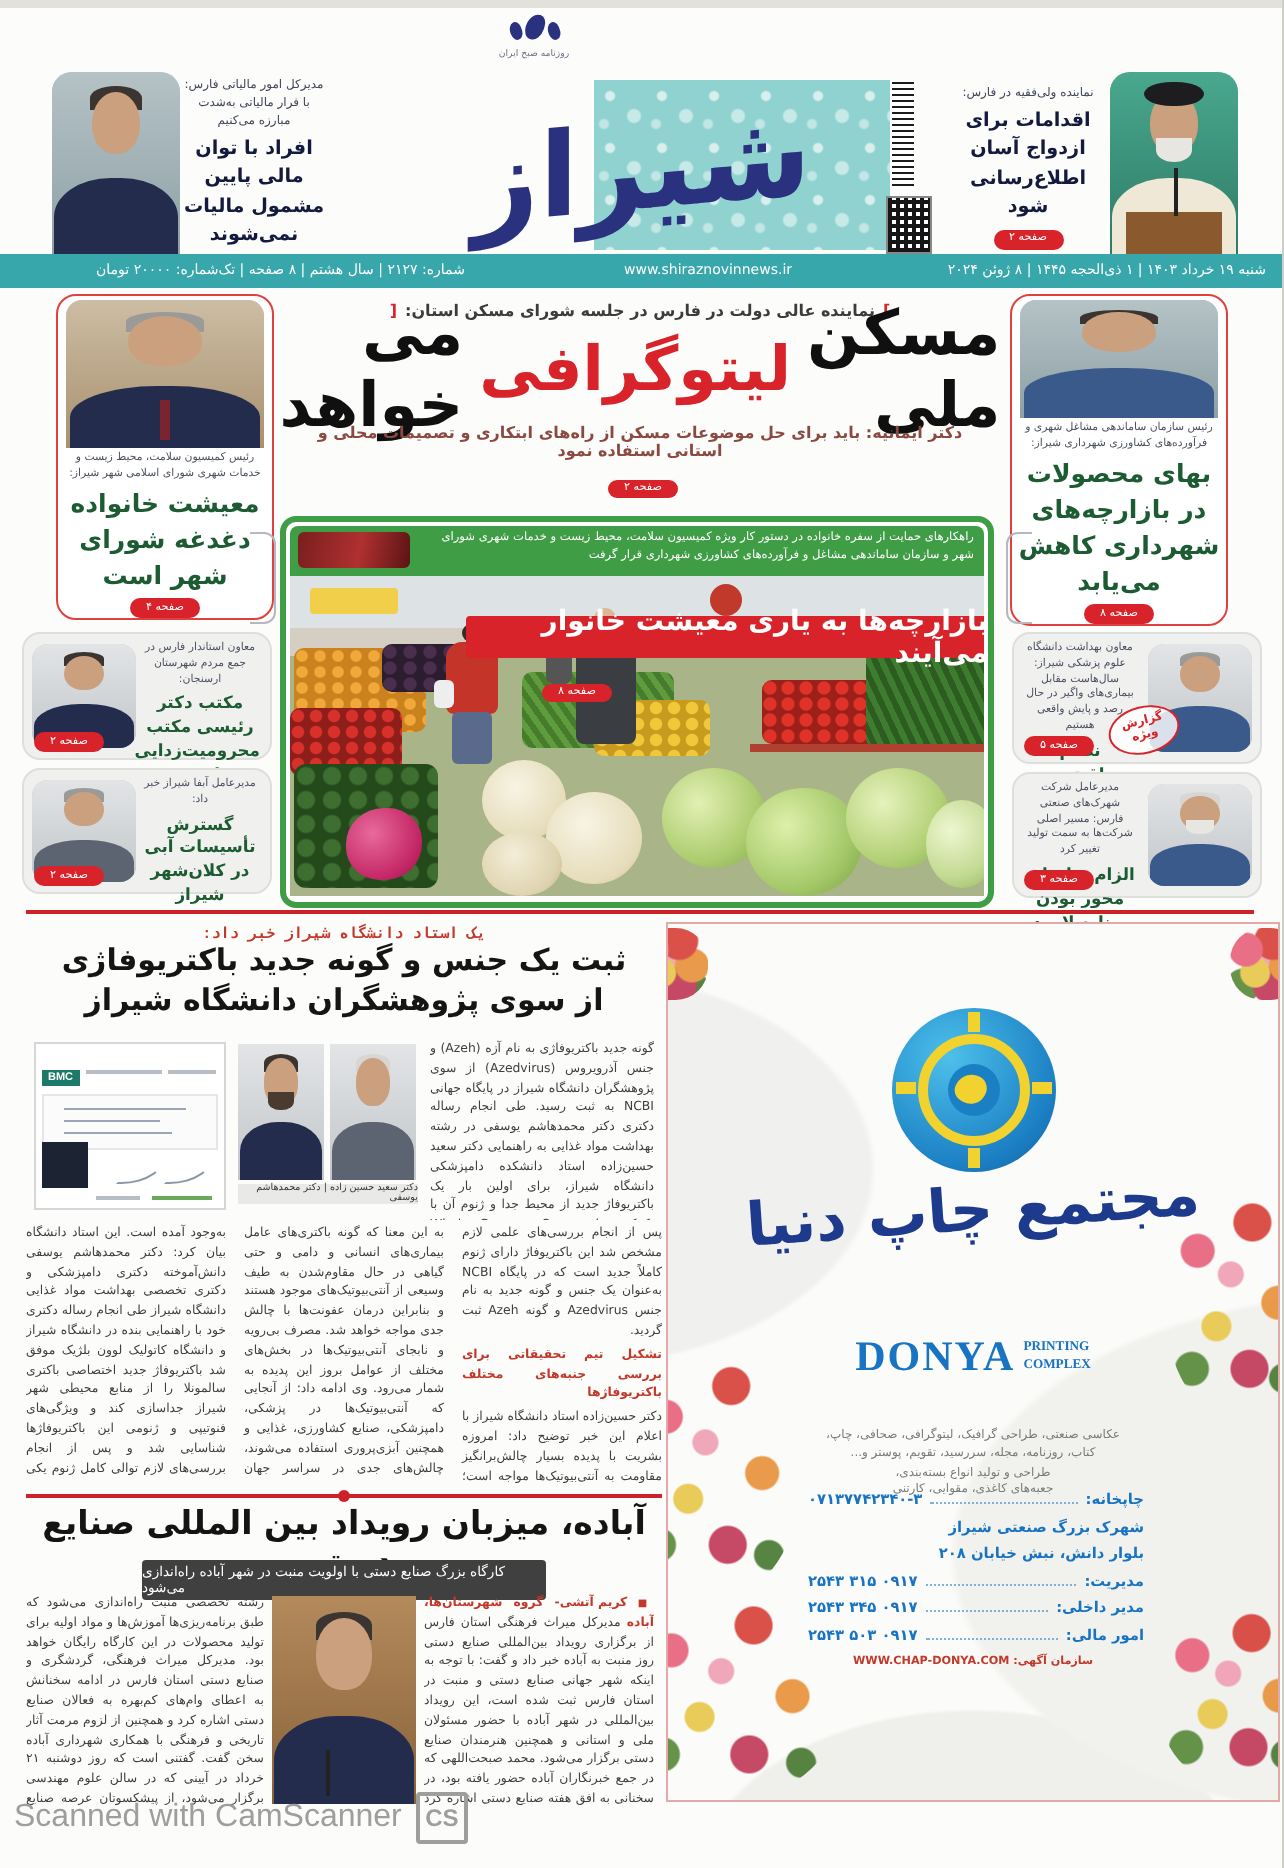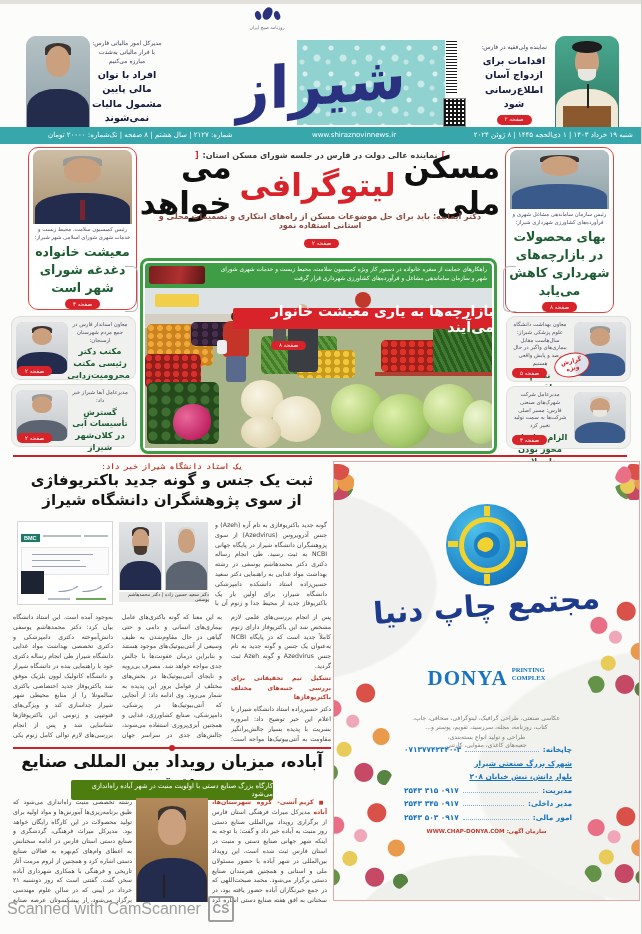--- a/index.html
+++ b/index.html
@@ -115,52 +115,52 @@
   .duo{left:120px;top:522px;width:90px;height:80px;}
   .duo-cap{position:absolute;bottom:0;left:0;width:100%;height:10px;background:#e9e9e7;
     font-size:4.8px;color:#333;display:flex;align-items:center;justify-content:center;}
   .uni-cols{left:14px;top:612px;width:318px;height:132px;column-count:3;column-gap:9px;overflow:hidden;}
   .uni-sub{display:block;color:#c0392b;font-weight:bold;margin:2px 0;}
   .divider{left:14px;top:747px;width:318px;height:2px;background:#cc2127;}
   .divider i{position:absolute;left:50%;top:-2px;width:6px;height:6px;margin-left:-3px;
     background:#cc2127;border-radius:50%;}
   
   .ab-h{left:14px;top:752px;width:318px;text-align:center;font-size:16.5px;font-weight:bold;color:#141414;}
-  .ab-sub{left:72px;top:780px;width:202px;background:#4d7c0f;color:#fff;font-size:6.8px;
-    text-align:right;padding:2px 0;border-radius:2px;}
+  .ab-sub{left:72px;top:780px;width:202px;background:#404040;color:#fff;font-size:6.8px;
+    text-align:left;padding:2px 0;border-radius:2px;}
   .byline{color:#c0392b;font-weight:bold;}
   .byline::before{content:"■ ";font-size:5px;}
   
   .ad{left:334px;top:461px;width:307px;height:440px;background:#fbfbf9;border:1px solid #e3a8a8;
     overflow:hidden;box-sizing:border-box;
     background-image:radial-gradient(120% 55% at -15% 28%,#f0f0ee 0 40%,transparent 41%),
       radial-gradient(150% 65% at 115% 72%,#f1f1ee 0 45%,transparent 46%),
       radial-gradient(90% 40% at 50% 110%,#efefec 0 50%,transparent 51%);}
   .ad-logo{position:absolute;left:112px;top:42px;width:82px;height:82px;border-radius:50%;
     background:radial-gradient(circle at 35% 30%,#4cc0ea,#1b7fc4 70%,#135f96);
     display:flex;align-items:center;justify-content:center;}
   .ad-ring{width:46px;height:46px;border:5px solid #f2d22e;border-radius:50%;
     display:flex;align-items:center;justify-content:center;}
   .ad-core{width:26px;height:26px;background:#1b7fc4;border-radius:50%;position:relative;}
   .ad-core i{position:absolute;left:4px;top:5px;width:15px;height:15px;background:#f2d22e;
     border-radius:60% 45% 55% 40%;transform:rotate(30deg);}
   .ad-tick{position:absolute;background:#f2d22e;}
   .ad-fa{position:absolute;left:0;top:126px;width:100%;text-align:center;font-size:30px;
     font-weight:bold;color:#1d3a8c;transform:rotate(-4deg);}
   .ad-en{position:absolute;left:0;top:204px;width:100%;display:flex;justify-content:center;
-    align-items:flex-start;gap:4px;direction:ltr;font-family:"Liberation Serif",serif;color:#1873c2;}
+    align-items:center;gap:4px;direction:ltr;font-family:"Liberation Serif",serif;color:#1873c2;}
   .ad-en .big{font-size:21px;font-weight:bold;letter-spacing:1px;}
   .ad-en .stack{font-size:6.6px;font-weight:bold;line-height:1.25;text-align:left;}
   .ad-tag{position:absolute;left:0;top:234px;width:100%;text-align:center;font-size:12.5px;
     font-weight:bold;color:#d8232a;}
   .ad-srv{position:absolute;left:0;width:100%;text-align:center;font-size:6px;color:#7a7a78;}
   .ad-contacts{position:absolute;left:70px;top:283px;width:168px;font-size:7.4px;font-weight:bold;color:#1873c2;}
   .ad-row{display:flex;align-items:baseline;margin-bottom:4.5px;}
   .ad-row .lead-dots{flex:1;border-bottom:1px dotted #7fb0d8;margin:0 4px;height:6px;}
-  .ad-row.plain{justify-content:flex-start;text-decoration:underline;}
+  .ad-row.plain{justify-content:flex-start;}
   .ad-web{position:absolute;left:0;top:366px;width:100%;text-align:center;font-size:5.6px;
     font-weight:bold;color:#c0392b;}
   .floral{position:absolute;border-radius:45%;
     background-image:radial-gradient(circle at 22% 30%,#e8647e 0 8px,transparent 9px),
       radial-gradient(circle at 60% 18%,#d8433c 0 9px,transparent 10px),
       radial-gradient(circle at 78% 52%,#e8923c 0 8px,transparent 9px),
       radial-gradient(circle at 35% 62%,#e8c84c 0 7px,transparent 8px),
       radial-gradient(circle at 58% 80%,#c23a5a 0 9px,transparent 10px),
       radial-gradient(circle at 18% 80%,#5a8a3c 0 8px,transparent 9px),
       radial-gradient(circle at 82% 84%,#4a7a34 0 7px,transparent 8px),

